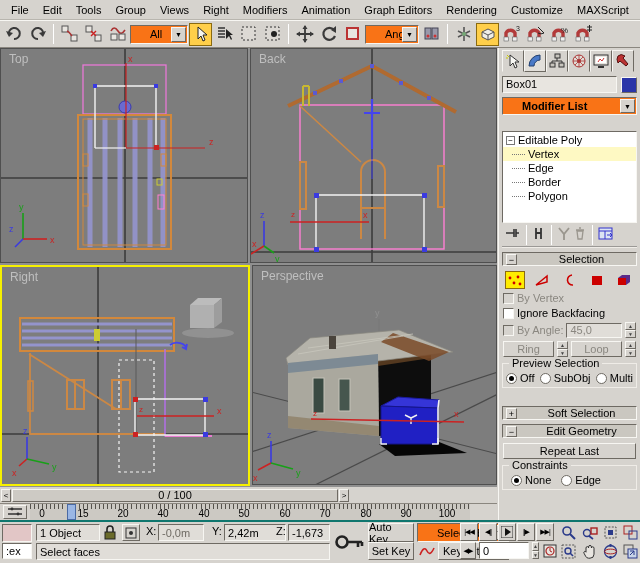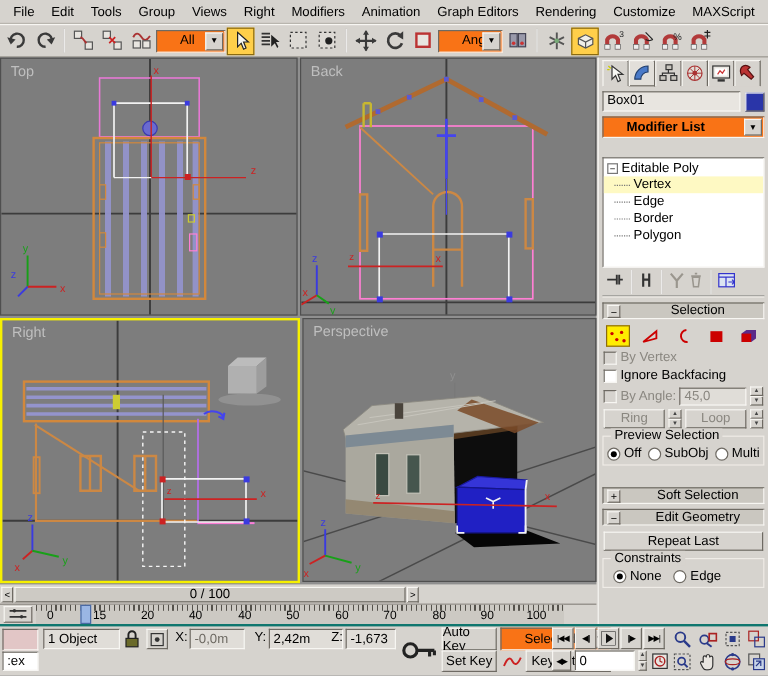--- a/index.html
+++ b/index.html
@@ -722,20 +722,21 @@
   <div class="sb navbtn" style="left:620px;top:1px;">
       <svg width="16" height="15">
         <rect x="1" y="1" width="8" height="8" fill="none" stroke="#a22"></rect>
         <rect x="6" y="6" width="8" height="8" fill="none" stroke="#2a3a8a"></rect>
       </svg>
     </div>
 </div>
 
 <div id="statusbar2">
   <div class="sb field sunken" style="left:2px;top:1px;width:30px;height:16px;background:#fff;">:ex</div>
+  <div class="sb field sunken" style="left:36px;top:1px;width:294px;height:17px;">Select faces</div>
   <div class="sb pbtn raised" style="left:368px;top:0;width:46px;height:18px;">Set Key</div>
   <div class="sb" style="left:419px;top:2px;">
       <svg width="16" height="14">
         <path d="M1,11 Q5,1 8,7 T15,4" fill="none" stroke="#c22" stroke-width="1.6"></path>
       </svg>
     </div>
   <div class="sb pbtn raised" style="left:438px;top:0;width:71px;height:18px;">Key Filters...</div>
 
   <div class="sb pbk raised" style="left:460px;top:0;width:16px;height:17px;">◀▶</div>
   <div class="sb field sunken" style="left:479px;top:0;width:50px;height:17px;background:#fff;">0</div>

